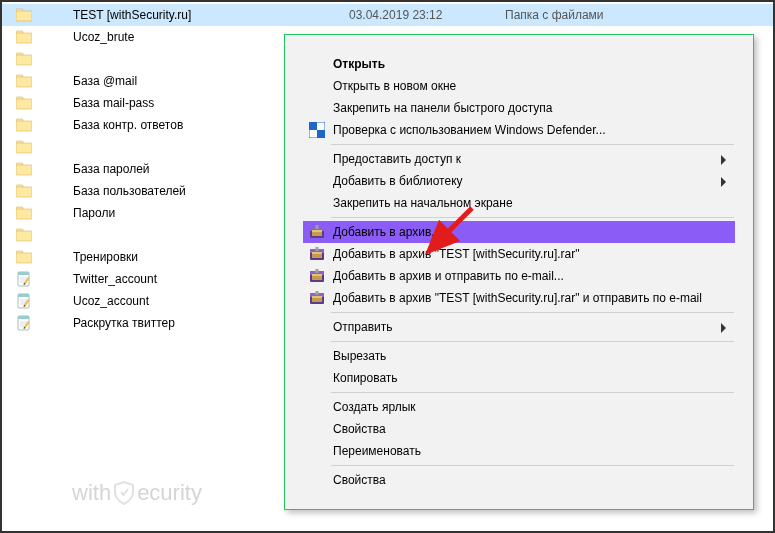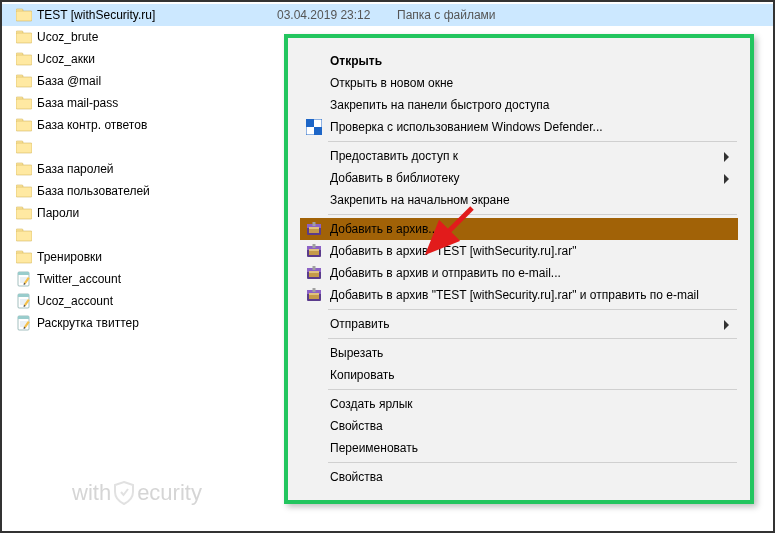--- a/index.html
+++ b/index.html
@@ -16,20 +16,21 @@
   }
   .file-list {
     padding: 2px 0;
   }
   .file-row {
     display: flex;
     align-items: center;
     height: 22px;
     padding-left: 14px;
     white-space: nowrap;
+    gap: 36px;
   }
   .file-row.selected {
     background: #cce8ff;
   }
   .file-row .icon {
     width: 16px;
     height: 16px;
     margin-right: 5px;
     flex-shrink: 0;
   }
@@ -43,34 +44,34 @@
   .file-type {
     color: #555;
   }
 
   .context-menu {
     position: absolute;
     left: 282px;
     top: 32px;
     width: 470px;
     background: #f2f2f2;
-    border: 4px solid #22c55e;
+    border: 1px solid #22c55e;
     box-shadow: 3px 3px 6px rgba(0,0,0,0.25);
-    padding: 12px;
+    padding: 18px;
     z-index: 5;
   }
   .menu-item {
     display: flex;
     align-items: center;
     height: 22px;
     padding: 0 20px 0 30px;
     position: relative;
   }
   .menu-item.bold { font-weight: bold; }
-  .menu-item.highlight { background: #a16207; }
+  .menu-item.highlight { background: #8b5cf6; }
   .menu-item .mi-icon {
     position: absolute;
     left: 6px; top: 3px;
     width: 16px; height: 16px;
   }
   .menu-item .arrow {
     position: absolute;
     right: 8px;
     top: 6px;
   }
@@ -155,21 +156,20 @@
     <div class="file-row">
       <span class="icon folder-icon"><svg width="16" height="16">
           <use href="#ico-folder"></use>
         </svg></span>
       <span class="file-name">Ucoz_brute</span>
     </div>
     <div class="file-row">
       <span class="icon folder-icon"><svg width="16" height="16">
           <use href="#ico-folder"></use>
         </svg></span>
-      <span class="file-name">Ucoz_акки</span>
     </div>
     <div class="file-row">
       <span class="icon folder-icon"><svg width="16" height="16">
           <use href="#ico-folder"></use>
         </svg></span>
       <span class="file-name">База @mail</span>
     </div>
     <div class="file-row">
       <span class="icon folder-icon"><svg width="16" height="16">
           <use href="#ico-folder"></use>

